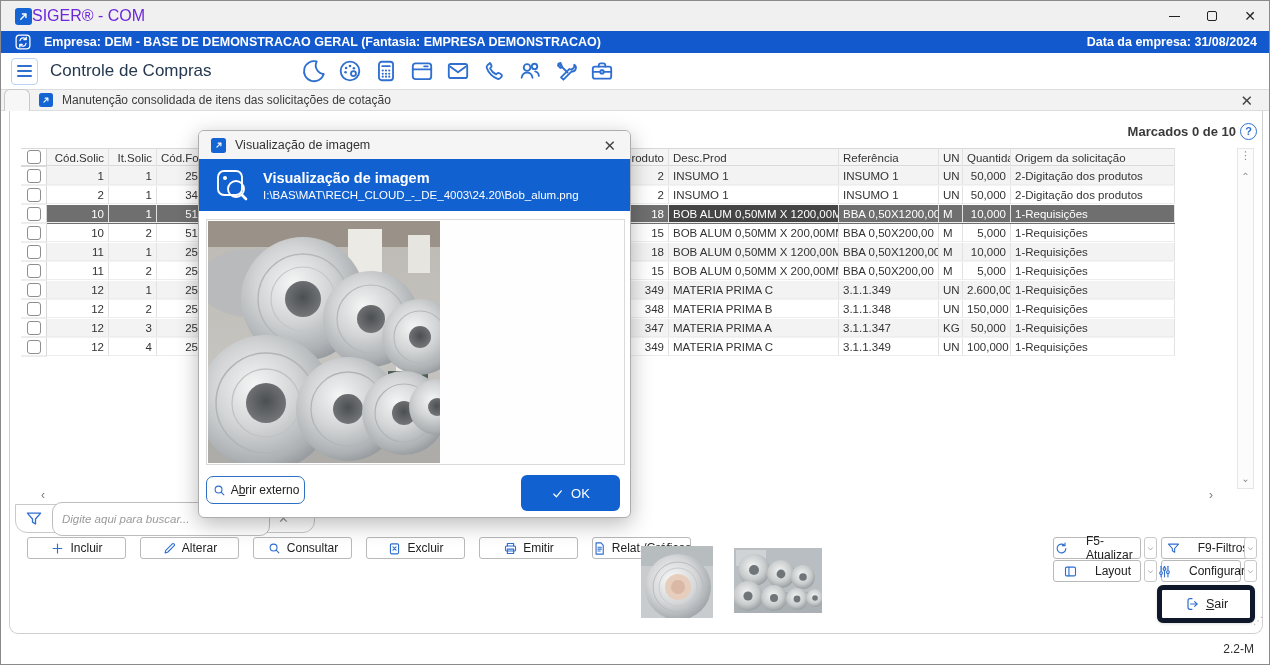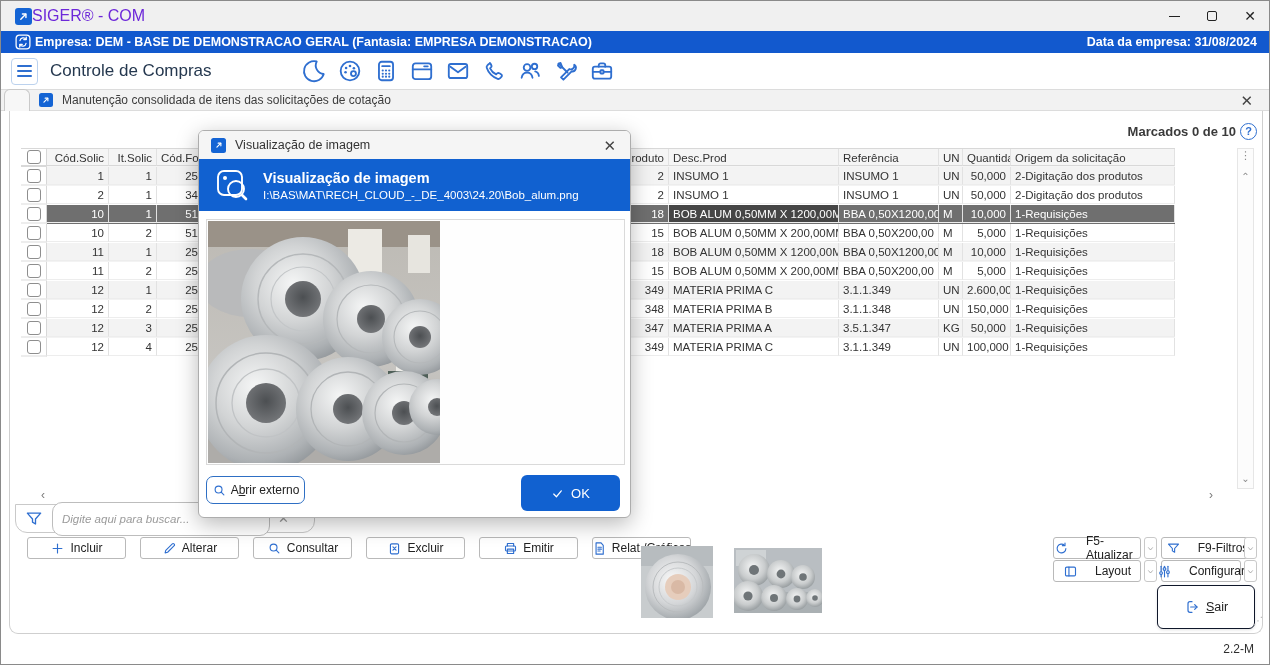--- a/index.html
+++ b/index.html
@@ -11,21 +11,21 @@
   .titlebar{position:absolute;left:0;top:0;width:100%;height:30px;background:#f0f0f0;display:flex;align-items:center}
   .applogo{width:17px;height:17px;background:#1464d4;border-radius:3px;margin-left:14px;display:flex;align-items:center;justify-content:center}
   .titlebar .ttl{font-size:16px;color:#6d28d9}
   .wctrls{position:absolute;right:0;top:0;height:30px;display:flex}
   .wbtn{width:38px;height:30px;display:flex;align-items:center;justify-content:center;color:#222;font-size:14px;cursor:default}
   .wbtn .sq{width:10px;height:10px;border:1.2px solid #222;border-radius:2px}
   .wbtn .mn{width:11px;height:0;border-top:1.4px solid #222}
   
   .companybar{position:absolute;left:0;top:30px;width:100%;height:22px;background:#1259ce;color:#fff;display:flex;align-items:center}
   .companybar .sync{margin-left:13px}
-  .companybar .ctext{margin-left:3px;font-weight:bold;font-size:12.5px}
+  .companybar .ctext{margin-left:12px;font-weight:bold;font-size:12.5px}
   .companybar .cdate{position:absolute;right:12px;font-weight:bold;font-size:12.5px}
   
   .toolbar{position:absolute;left:0;top:52px;width:100%;height:36px;background:#fff;display:flex;align-items:center}
   .hamb{width:27px;height:27px;border:1px solid #bcd2ee;border-radius:4px;margin-left:10px;display:flex;flex-direction:column;justify-content:center;gap:3px;align-items:center}
   .hamb i{display:block;width:15px;height:0;border-top:2px solid #2f6fd0;border-radius:2px}
   .modtitle{margin-left:12px;font-size:17px;color:#25384f}
   .tbicons{position:absolute;left:300px;display:flex;gap:10px;align-items:center}
   .tb-icon{width:26px;height:26px;color:#2f6fd0}
   .tb-icon svg{width:26px;height:26px;fill:none;stroke:currentColor;stroke-width:1.7;stroke-linecap:round;stroke-linejoin:round}
   
@@ -66,21 +66,21 @@
   .actions{position:absolute;left:26px;top:536px;display:flex;gap:14px}
   .abtn{width:99px;height:22px;border:1px solid #b9b9b9;border-radius:3px;background:#fff;display:flex;align-items:center;justify-content:center;gap:5px;font-size:12px;color:#222}
   .abtn .ic{width:15px;height:15px;color:#2f6fd0}
   .abtn .ic svg{width:15px;height:15px;fill:none;stroke:currentColor;stroke-width:1.8;stroke-linecap:round;stroke-linejoin:round}
   
   .rbtn{position:absolute;height:22px;border:1px solid #b9b9b9;border-radius:3px;background:#fff;display:flex;align-items:center;justify-content:center;gap:17px;font-size:12px;color:#222}
   .rbtn .ic{width:15px;height:15px;color:#2f6fd0}
   .rbtn .ic svg{width:15px;height:15px;fill:none;stroke:currentColor;stroke-width:1.8;stroke-linecap:round;stroke-linejoin:round}
   .drop{position:absolute;width:13px;height:22px;border:1px solid #c9c9c9;border-radius:3px;background:#fff;color:#9a9a9a;display:flex;align-items:center;justify-content:center}
   .drop svg{width:9px;height:9px;fill:none;stroke:currentColor;stroke-width:2}
-  .saircard{position:absolute;left:1156px;top:584px;width:98px;height:44px;background:#fff;border:1px solid #0f172a;border-radius:6px;box-shadow:0 1px 3px rgba(0,0,0,.12);display:flex;align-items:center;justify-content:center;gap:6px;font-size:12.5px;color:#222}
+  .saircard{position:absolute;left:1156px;top:584px;width:98px;height:38px;background:#fff;border:5px solid #0f172a;border-radius:6px;box-shadow:0 1px 3px rgba(0,0,0,.12);display:flex;align-items:center;justify-content:center;gap:6px;font-size:12.5px;color:#222}
   .saircard .ic{width:16px;height:16px;color:#2f6fd0}
   .saircard .ic svg{width:16px;height:16px;fill:none;stroke:currentColor;stroke-width:1.8;stroke-linecap:round;stroke-linejoin:round}
   .accel{text-decoration:underline}
   .grip{position:absolute;left:1252px;top:614px;color:#b5b5b5;font-size:10px}
   .version{position:absolute;right:15px;top:641px;font-size:12px;color:#2e2e2e}
   
   .thumb{position:absolute;overflow:hidden}
   
   .dialog{position:absolute;left:197px;top:129px;width:433px;height:388px;background:#fff;border:1px solid #adadad;border-radius:6px;box-shadow:0 6px 22px rgba(0,0,0,.28);overflow:hidden}
   .dtitle{height:28px;background:#f5f5f5;display:flex;align-items:center}
@@ -391,21 +391,21 @@
       <div class="tbl-row odd">
         <div class="c cbc">
           <span class="cb"></span>
         </div>
         <div class="c num">12</div>
         <div class="c num">3</div>
         <div class="c num">25</div>
         <div class="c "></div>
         <div class="c num">347</div>
         <div class="c ">MATERIA PRIMA A</div>
-        <div class="c ">3.5.1.347</div>
+        <div class="c ">3.1.1.347</div>
         <div class="c ">KG</div>
         <div class="c num">50,000</div>
         <div class="c ">1-Requisições</div>
         <div class="c "></div>
       </div>
       <div class="tbl-row">
         <div class="c cbc">
           <span class="cb"></span>
         </div>
         <div class="c num">12</div>

